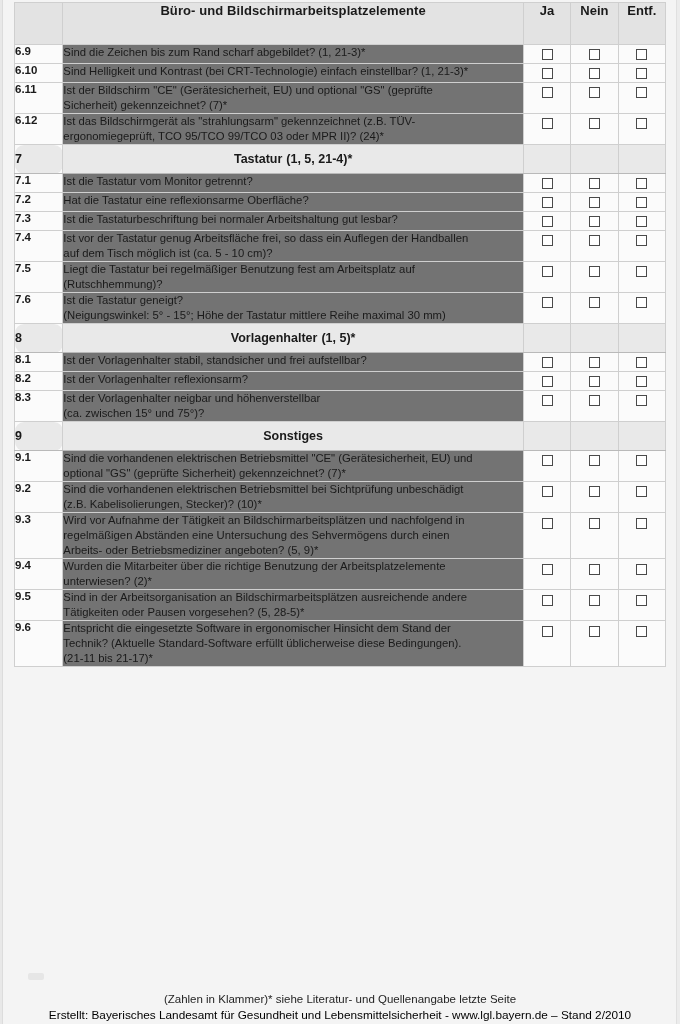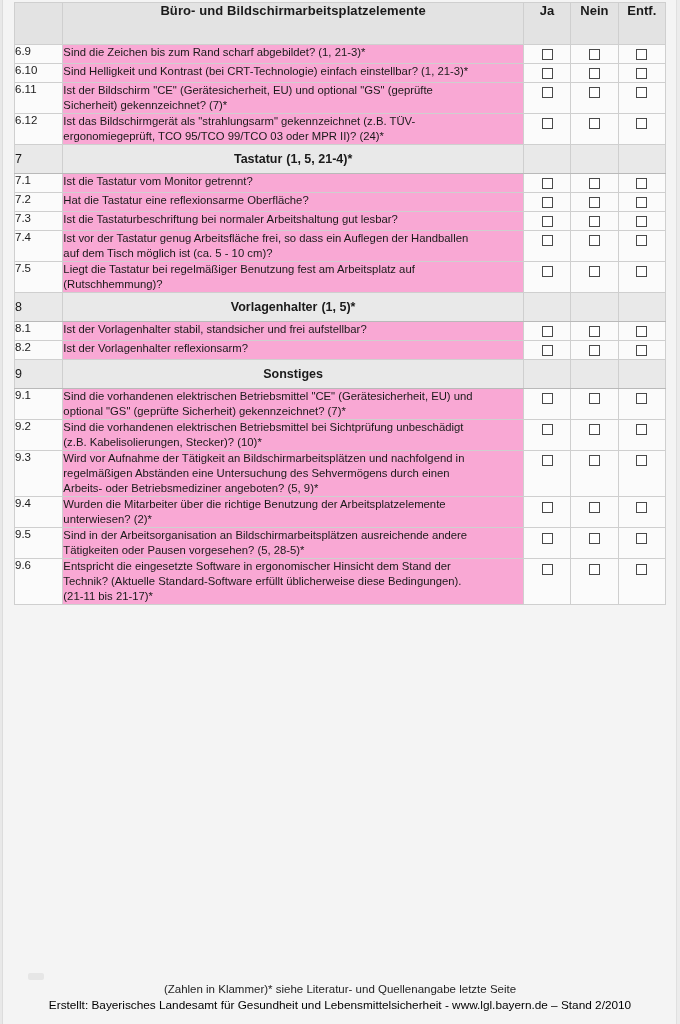--- a/index.html
+++ b/index.html
@@ -67,31 +67,32 @@
     vertical-align: middle;
     height: 42px;
     padding: 2px 4px;
   }
   thead th.h-num { background: #e3e3e3; }
   thead th.h-title { font-size: 13px; letter-spacing: 0.1px; }
   thead th.h-col { font-size: 13px; }
 
   
   td.num {
-    font-weight: normal;
+    font-weight: bold;
     font-size: 11.5px;
     padding: 5px 0 4px 6px;
     background: #fbfbfb;
     white-space: nowrap;
+    border-radius: 9px;
   }
   td.qtext {
     font-size: 11.3px;
     line-height: 1.33;
     padding: 5px 6px 5px 8px;
-    background: #f9a8d4;
+    background: #737373;
   }
   td.qtext .line { display: block; }
   td.box {
     background: #fbfbfb;
     text-align: center;
     vertical-align: middle;
   }
   .chk {
     display: inline-block;
     width: 11px;
@@ -125,21 +126,21 @@
     font-weight: bold;
     margin-left: 4px;
   }
   tr.section td.box { background: #e9e9e9; }
 
   
   .footer {
     position: absolute;
     left: 0;
     right: 0;
-    bottom: 12px;
+    bottom: 2px;
     text-align: center;
   }
   .footer .note {
     font-size: 11.5px;
     color: #1f1f1f;
     margin-bottom: 3px;
   }
   .footer .credit {
     font-size: 11.8px;
     color: #000;
@@ -269,40 +270,60 @@
           <tr>
             <td class="num">7.5</td>
             <td class="qtext">
               <span class="line">Liegt die Tastatur bei regelmäßiger Benutzung fest am Arbeitsplatz auf</span>
               <span class="line">(Rutschhemmung)?</span>
             </td>
             <td class="box"><span class="chk"></span></td>
             <td class="box"><span class="chk"></span></td>
             <td class="box"><span class="chk"></span></td>
           </tr>
+          <tr>
+            <td class="num">7.6</td>
+            <td class="qtext">
+              <span class="line">Ist die Tastatur geneigt?</span>
+              <span class="line">(Neigungswinkel: 5° - 15°; Höhe der Tastatur mittlere Reihe  maximal 30 mm)</span>
+            </td>
+            <td class="box"><span class="chk"></span></td>
+            <td class="box"><span class="chk"></span></td>
+            <td class="box"><span class="chk"></span></td>
+          </tr>
           <tr class="section">
             <td class="num">8</td>
             <td class="sect-title"><span>Vorlagenhalter</span><span class="refs">(1, 5)*</span></td>
             <td class="box"></td>
             <td class="box"></td>
             <td class="box"></td>
           </tr>
           <tr>
             <td class="num">8.1</td>
             <td class="qtext">
               <span class="line">Ist der Vorlagenhalter stabil, standsicher und frei aufstellbar?</span>
             </td>
             <td class="box"><span class="chk"></span></td>
             <td class="box"><span class="chk"></span></td>
             <td class="box"><span class="chk"></span></td>
           </tr>
           <tr>
             <td class="num">8.2</td>
             <td class="qtext">
               <span class="line">Ist der Vorlagenhalter reflexionsarm?</span>
+            </td>
+            <td class="box"><span class="chk"></span></td>
+            <td class="box"><span class="chk"></span></td>
+            <td class="box"><span class="chk"></span></td>
+          </tr>
+          <tr>
+            <td class="num">8.3</td>
+            <td class="qtext">
+              <span class="line">Ist der Vorlagenhalter neigbar und höhenverstellbar</span>
+              <span class="line">(ca. zwischen 15° und 75°)?</span>
             </td>
             <td class="box"><span class="chk"></span></td>
             <td class="box"><span class="chk"></span></td>
             <td class="box"><span class="chk"></span></td>
           </tr>
           <tr class="section">
             <td class="num">9</td>
             <td class="sect-title"><span>Sonstiges</span></td>
             <td class="box"></td>
             <td class="box"></td>

